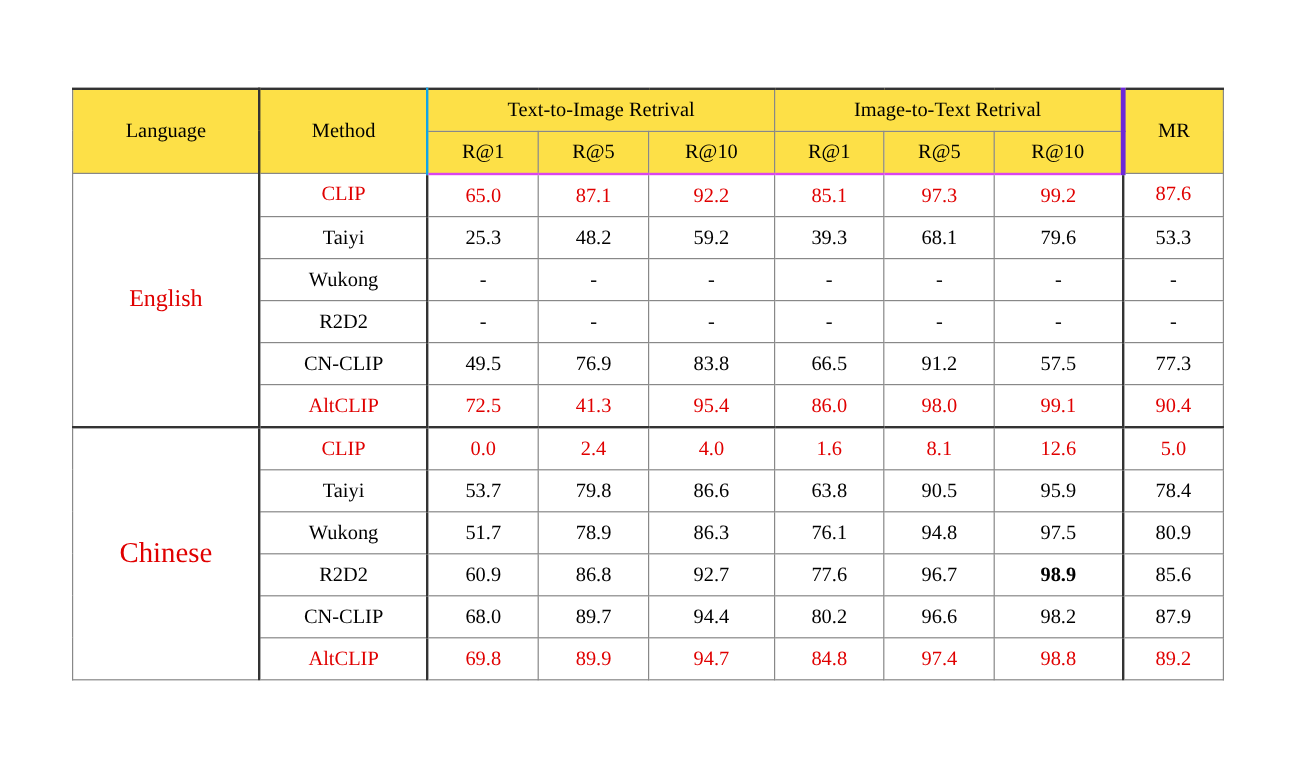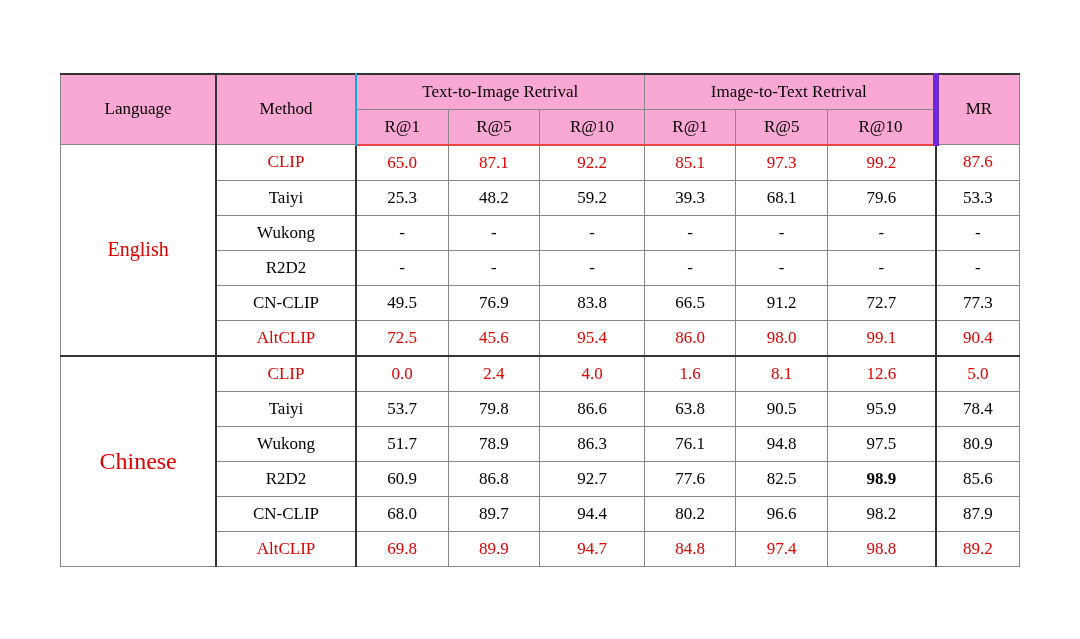--- a/index.html
+++ b/index.html
@@ -24,38 +24,38 @@
       font-size: 17px;
     }
 
     th, td {
       text-align: center;
       padding: 7px 12px;
       border: 1px solid #888;
     }
 
     thead th {
-      background: #f9a8d4;
+      background: #fde047;
       font-weight: normal;
     }
 
     .th-language {
       border-right: 2px solid #333;
     }
 
     .th-method {
       border-right: 2px solid #0ea5e9;
     }
 
     .th-group {
       border-bottom: 1px solid #888;
     }
 
     .th-mr {
-      border-left: 6px solid #6d28d9;
+      border-left: 4px solid #6d28d9;
     }
 
     .col-language {
       border-right: 2px solid #333;
       font-size: 19px;
     }
 
     .col-method {
       border-right: 2px solid #333;
     }
@@ -75,21 +75,21 @@
 
     .section-divider td {
       border-top: 2.5px solid #333;
     }
 
     .header-top th {
       border-top: 2px solid #333;
     }
 
     .header-bottom th {
-      border-bottom: 2px solid #ef4444;
+      border-bottom: 2px solid #d946ef;
       text-align: center;
     }
 
     .lang-cell {
       vertical-align: middle;
     }
   </style>
 </head>
 <body>
 
@@ -154,27 +154,27 @@
           <td>-</td>
           <td class="col-mr">-</td>
         </tr>
         <tr>
           <td class="col-method">CN-CLIP</td>
           <td>49.5</td>
           <td>76.9</td>
           <td>83.8</td>
           <td>66.5</td>
           <td>91.2</td>
-          <td>72.7</td>
+          <td>57.5</td>
           <td class="col-mr">77.3</td>
         </tr>
         <tr>
           <td class="col-method red">AltCLIP</td>
           <td class="red">72.5</td>
-          <td class="red">45.6</td>
+          <td class="red">41.3</td>
           <td class="red">95.4</td>
           <td class="red">86.0</td>
           <td class="red">98.0</td>
           <td class="red">99.1</td>
           <td class="col-mr red">90.4</td>
         </tr>
         <tr class="section-divider">
           <td rowspan="6" class="col-language lang-cell red" style="font-size: 24px;">Chinese</td>
           <td class="col-method red">CLIP</td>
           <td class="red">0.0</td>
@@ -204,21 +204,21 @@
           <td>94.8</td>
           <td>97.5</td>
           <td class="col-mr">80.9</td>
         </tr>
         <tr>
           <td class="col-method">R2D2</td>
           <td>60.9</td>
           <td>86.8</td>
           <td>92.7</td>
           <td>77.6</td>
-          <td>82.5</td>
+          <td>96.7</td>
           <td class="bold">98.9</td>
           <td class="col-mr">85.6</td>
         </tr>
         <tr>
           <td class="col-method">CN-CLIP</td>
           <td>68.0</td>
           <td>89.7</td>
           <td>94.4</td>
           <td>80.2</td>
           <td>96.6</td>

